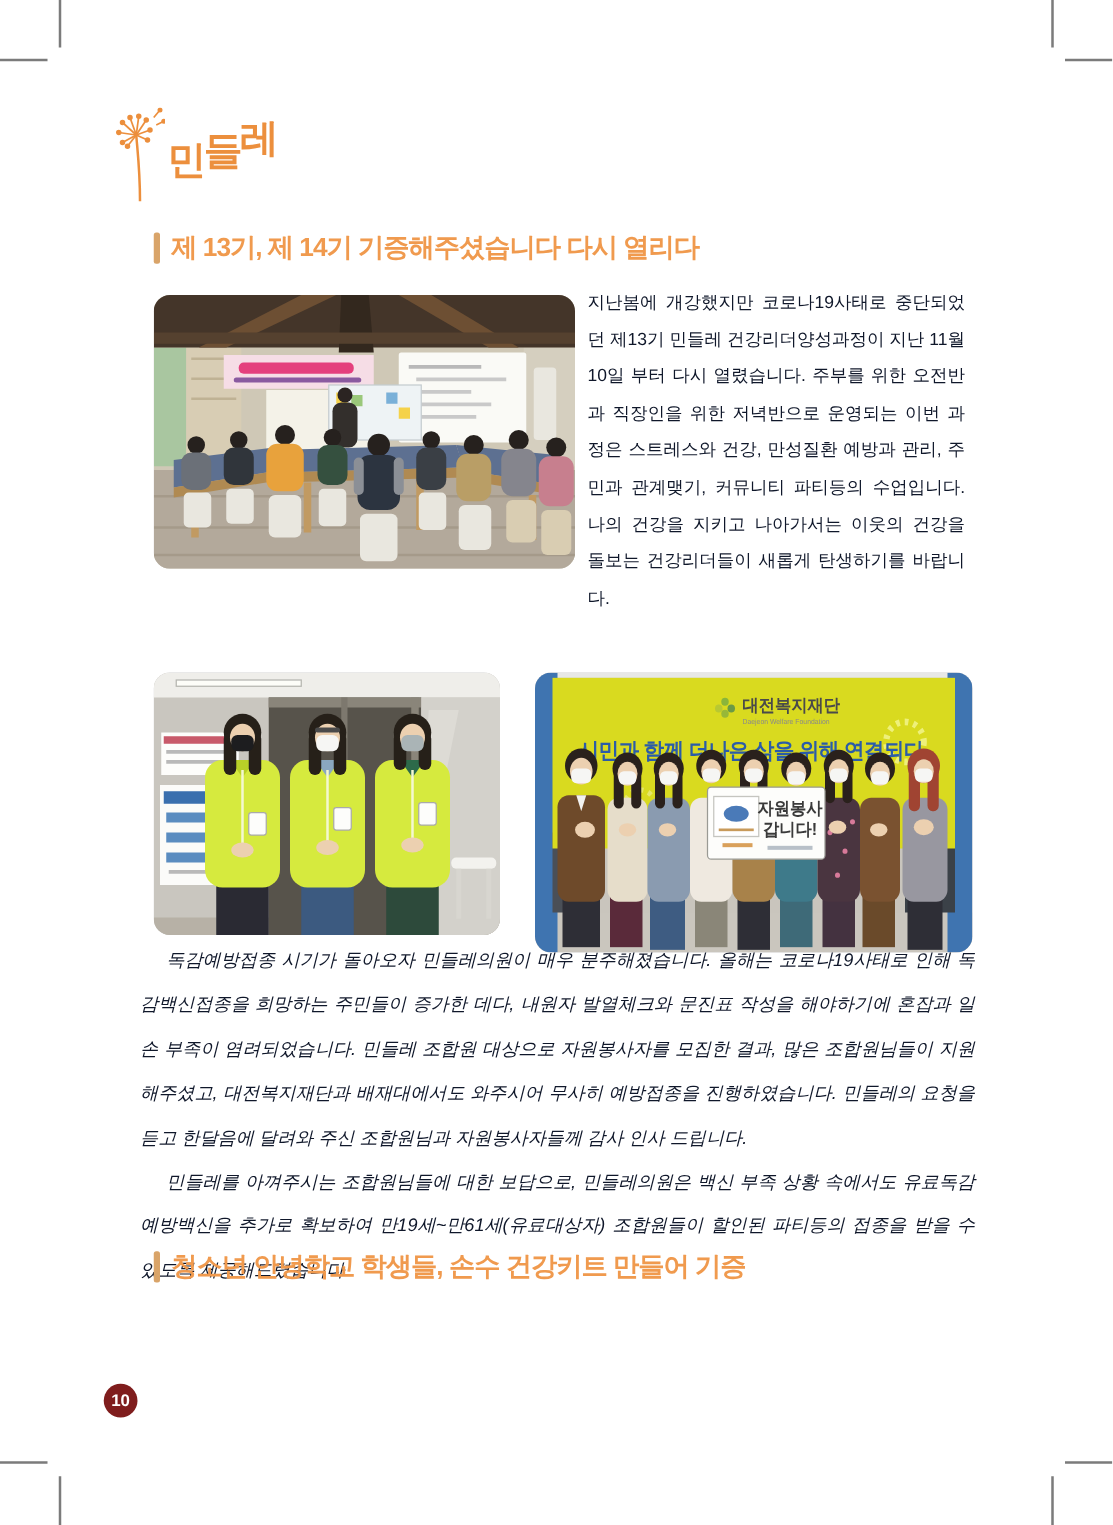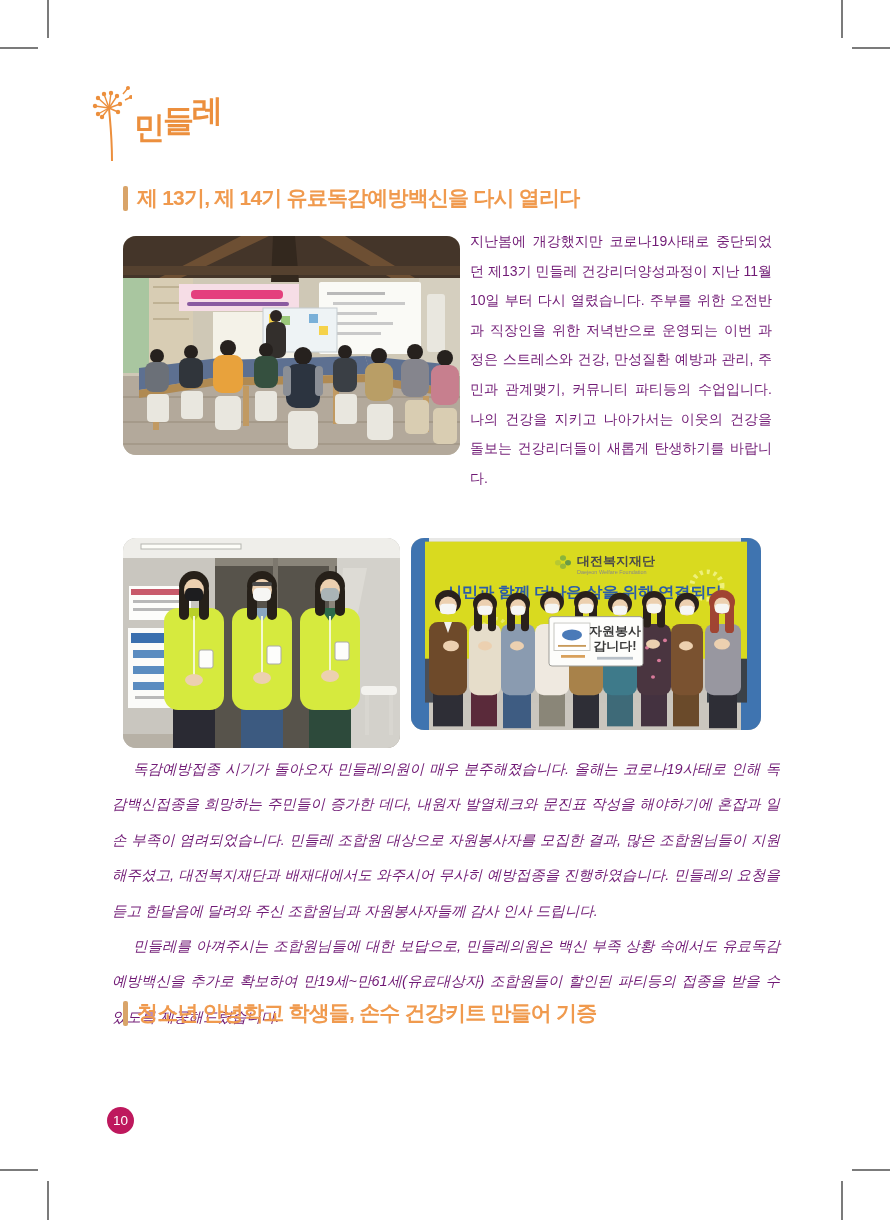--- a/index.html
+++ b/index.html
@@ -14,30 +14,30 @@
   .lg1{transform:translateY(3px);}
   .lg2{transform:translateY(-7px);}
   
   .heading{position:absolute;left:123px;display:flex;align-items:center;gap:9px;}
   .heading .bar{width:5px;height:25px;background:#D9A469;border-radius:2px;flex:0 0 auto;}
   .heading .txt{color:#F09A4E;font-size:21px;font-weight:bold;letter-spacing:-0.8px;white-space:nowrap;}
   
   .photo{position:absolute;border-radius:13px;overflow:hidden;background:#ddd;}
   .photo svg{display:block;width:100%;height:100%;}
   
-  .bodytext{color:#701a75;text-align:justify;}
+  .bodytext{color:#0f172a;text-align:justify;}
   .col-right{position:absolute;left:470px;top:227px;width:302px;font-size:14px;line-height:29.6px;}
   .paras{position:absolute;left:112px;width:668px;font-size:14.5px;line-height:35.4px;font-style:italic;}
   .paras p{margin:0;text-indent:21px;}
   .sec2-paras{top:752px;}
   .sec3-paras{top:1036px;}
   
   .badge{position:absolute;left:83px;top:1107px;width:27px;height:27px;border-radius:50%;
-         background:#be185d;color:#fff;font-size:13.5px;font-weight:normal;
-         display:flex;align-items:center;justify-content:center;margin-left:24px;}
+         background:#7f1d1d;color:#fff;font-size:13.5px;font-weight:bold;
+         display:flex;align-items:center;justify-content:center;}
   svg text{font-family:"Liberation Sans","DejaVu Sans",sans-serif;}
 </style>
 </head>
 <body>
 
 <div class="page">
 
   <div class="crop" style="left:47px;top:0;width:2px;height:38px"></div>
   <div class="crop" style="left:0;top:47px;width:38px;height:2px"></div>
   <div class="crop" style="left:841px;top:0;width:2px;height:38px"></div>
@@ -81,21 +81,21 @@
     </svg>
     <div class="logo-text">
       <span class="lg0">민</span>
       <span class="lg1">들</span>
       <span class="lg2">레</span>
     </div>
   </div>
 
   <div class="heading" style="top:184px">
     <div class="bar"></div>
-    <div class="txt">제 13기, 제 14기 유료독감예방백신을 다시 열리다</div>
+    <div class="txt">제 13기, 제 14기 기증해주셨습니다 다시 열리다</div>
   </div>
 
   <div class="photo" style="left:123px;top:236px;width:337px;height:219px">
     <svg viewBox="0 0 337 219" preserveAspectRatio="none">
       <rect width="337" height="219" fill="#cfc8b6"></rect>
       <rect y="140" width="337" height="79" fill="#b3a99b"></rect>
       <rect y="160" width="337" height="2" fill="#a59a8a"></rect>
       <rect y="185" width="337" height="2" fill="#a59a8a"></rect>
       <rect y="207" width="337" height="2" fill="#a59a8a"></rect>
       <rect x="0" y="42" width="26" height="95" fill="#a9c6a0"></rect>
@@ -249,21 +249,21 @@
         <rect x="130" y="50" width="18" height="13" rx="5" fill="#f6f6f4"></rect>
         <circle cx="207" cy="48" r="15" fill="#262019"></circle>
         <rect x="192" y="48" width="10" height="30" rx="5" fill="#262019"></rect>
         <rect x="212" y="48" width="10" height="30" rx="5" fill="#262019"></rect>
         <ellipse cx="207" cy="52" rx="10" ry="11" fill="#ecd0b0"></ellipse>
         <rect x="198" y="50" width="18" height="13" rx="5" fill="#aab4b6"></rect>
       </g>
     </svg>
   </div>
 
-  <div class="photo" style="left:411px;top:538px;width:350px;height:192px">
+  <div class="photo" style="left:428px;top:538px;width:350px;height:224px">
     <svg viewBox="0 0 350 210" preserveAspectRatio="none">
       <rect width="350" height="210" fill="#c9c5bd"></rect>
       <rect y="180" width="350" height="30" fill="#cac6be"></rect>
       <rect width="350" height="4" fill="#e8e8e6"></rect>
       <rect x="0" y="0" width="18" height="210" fill="#3f74b0"></rect>
       <rect x="330" y="0" width="20" height="210" fill="#3f74b0"></rect>
       <rect x="296" y="118" width="40" height="62" fill="#3b4148"></rect>
       <rect x="14" y="120" width="30" height="60" fill="#4a4f57"></rect>
 
       <rect x="14" y="4" width="322" height="128" fill="#d9da1f"></rect>

